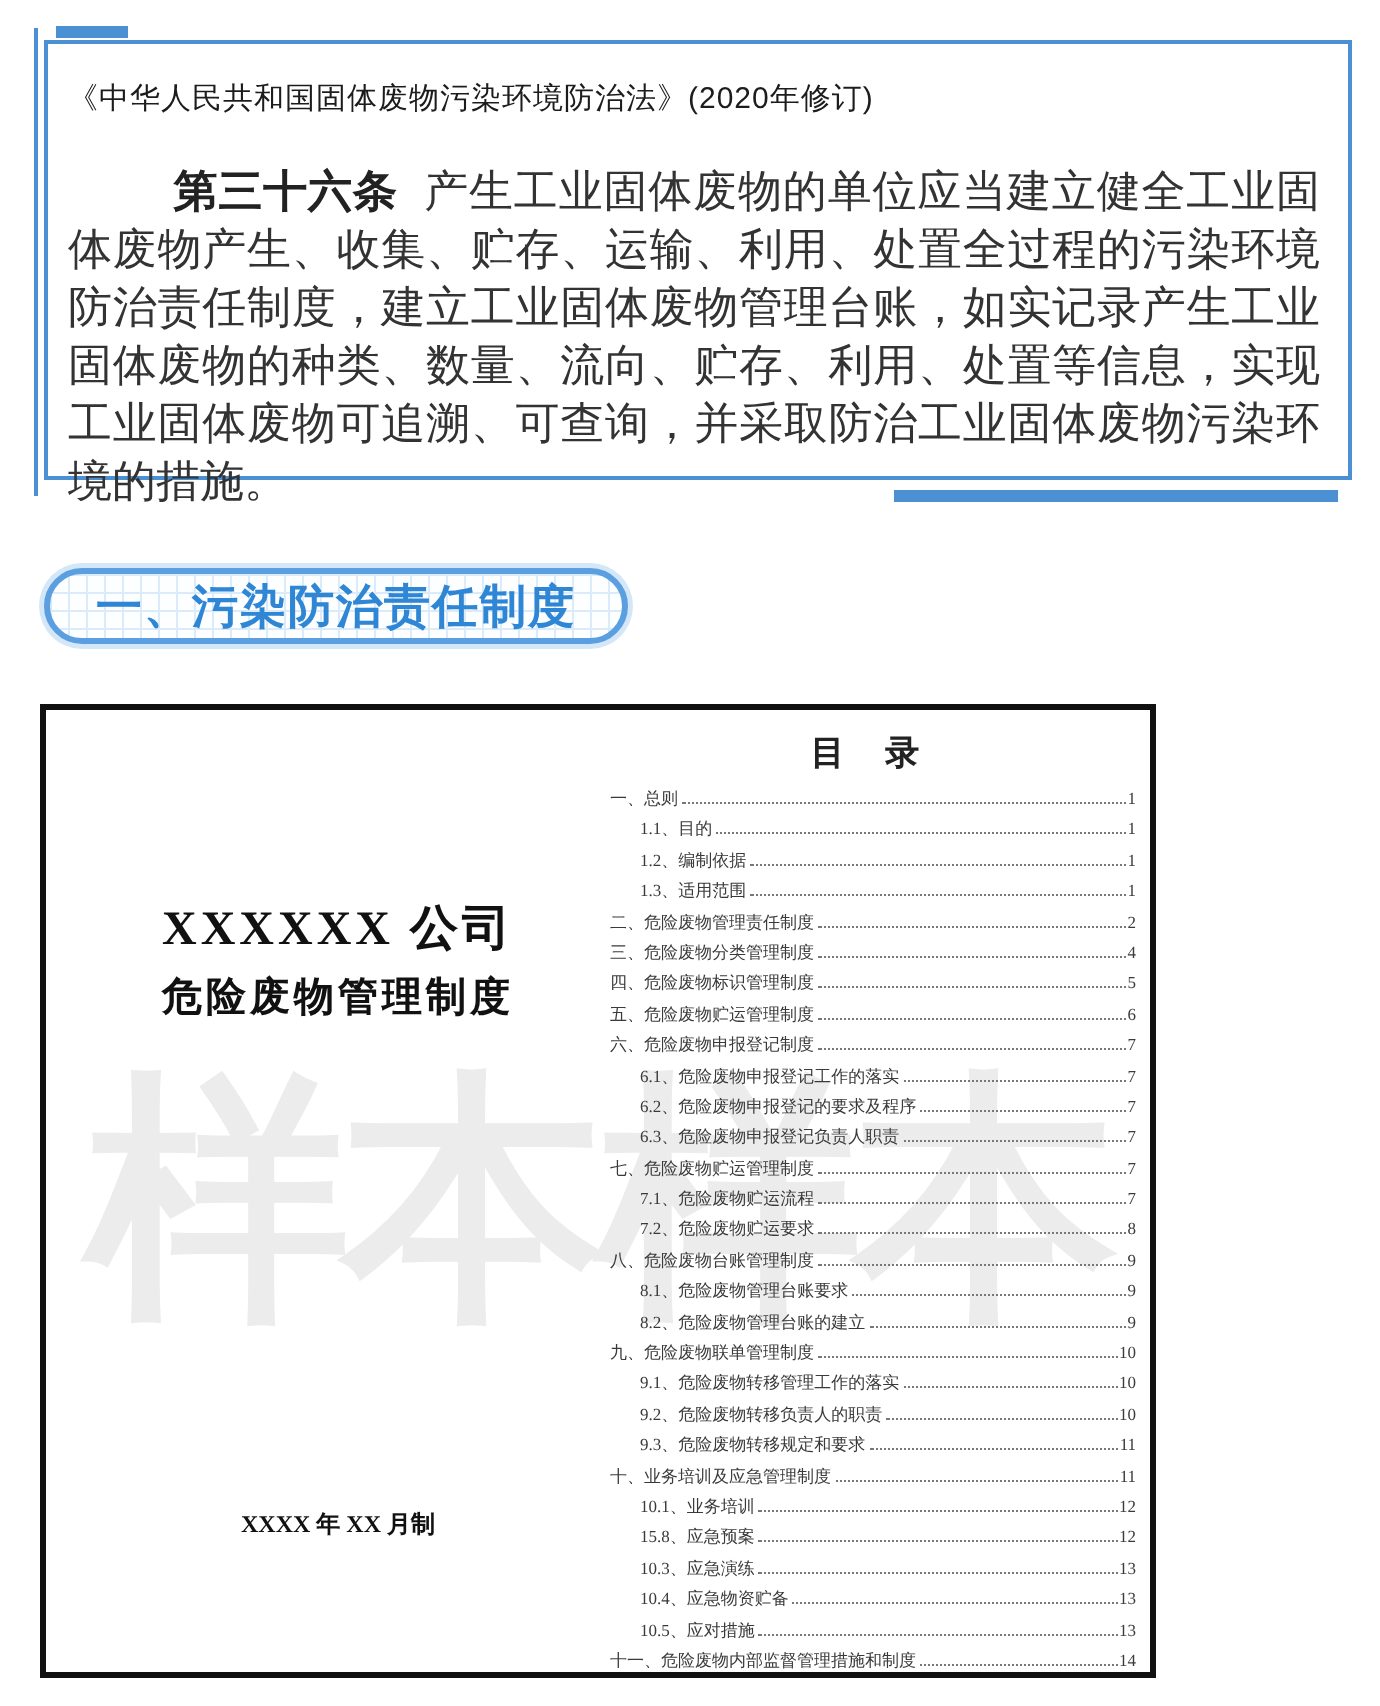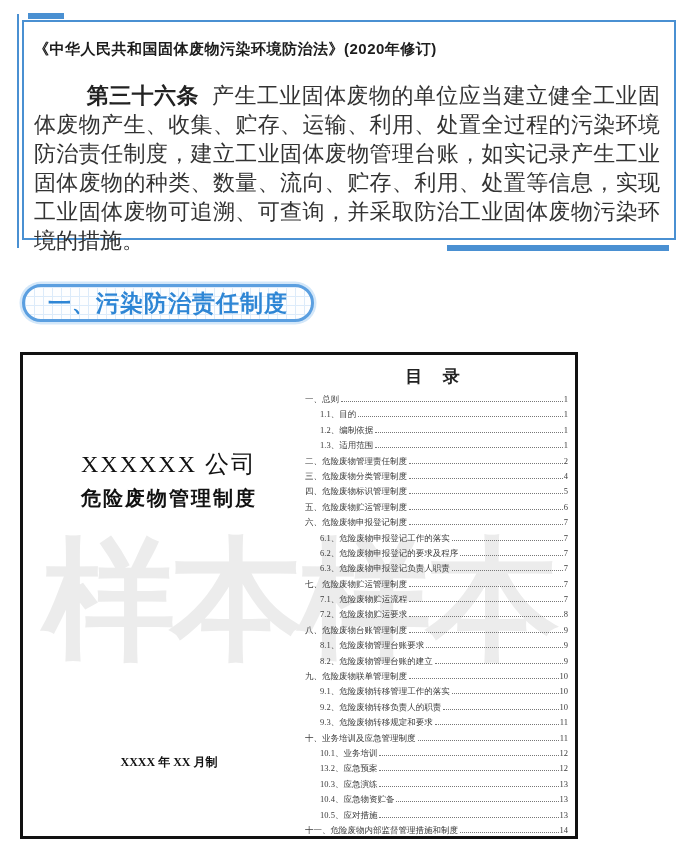--- a/index.html
+++ b/index.html
@@ -22,21 +22,21 @@
   }
   .quote-box{
     position:absolute;left:22px;top:20px;width:654px;height:220px;
     box-sizing:border-box;
     border:2px solid #4a90d2;
     background:#ffffff;
     padding:18px 14px 10px 10px;
   }
   .quote-title{
     margin:0;
-    font-size:15px;font-weight:700;color:#1c1c1c;
+    font-size:15px;font-weight:400;color:#1c1c1c;
     letter-spacing:0.5px;
   }
   .quote-body{
     margin:22px 0 0 0;
     font-size:22px;line-height:29px;color:#333333;
     text-align:justify;
     text-indent:2.4em;
     font-weight:500;
   }
   .quote-body .lead{font-weight:700;margin-right:0.6em;color:#222222;}
@@ -83,21 +83,21 @@
     color:#ececec;font-weight:700;
     letter-spacing:-4px;
     pointer-events:none;
     z-index:0;
   }
   .cover{
     position:absolute;left:0;top:0;width:292px;height:100%;z-index:1;
   }
   .cover .company{
     position:absolute;top:93px;width:100%;text-align:center;
-    font-size:24px;font-weight:400;color:#111111;letter-spacing:2px;
+    font-size:24px;font-weight:700;color:#111111;letter-spacing:2px;
   }
   .cover .doc-title{
     position:absolute;top:130px;width:100%;text-align:center;
     font-size:20px;font-weight:700;color:#111111;letter-spacing:2px;
   }
   .cover .date-line{
     position:absolute;top:399px;width:100%;text-align:center;
     font-size:12px;font-weight:700;color:#111111;
   }
   .toc{
@@ -295,21 +295,21 @@
           <span class="pg">11</span>
         </li>
 
         <li class="toc-row level-2">
           <span class="lbl">10.1、业务培训</span>
           <span class="dots"></span>
           <span class="pg">12</span>
         </li>
 
         <li class="toc-row level-2">
-          <span class="lbl">13.2、应急预案</span>
+          <span class="lbl">15.8、应急预案</span>
           <span class="dots"></span>
           <span class="pg">12</span>
         </li>
 
         <li class="toc-row level-2">
           <span class="lbl">10.3、应急演练</span>
           <span class="dots"></span>
           <span class="pg">13</span>
         </li>
 

